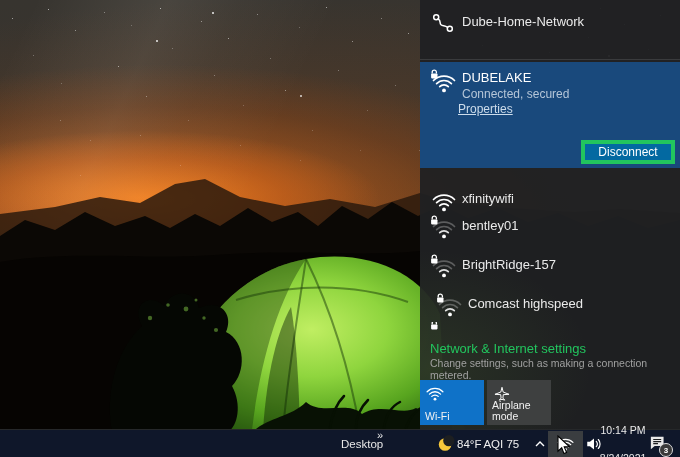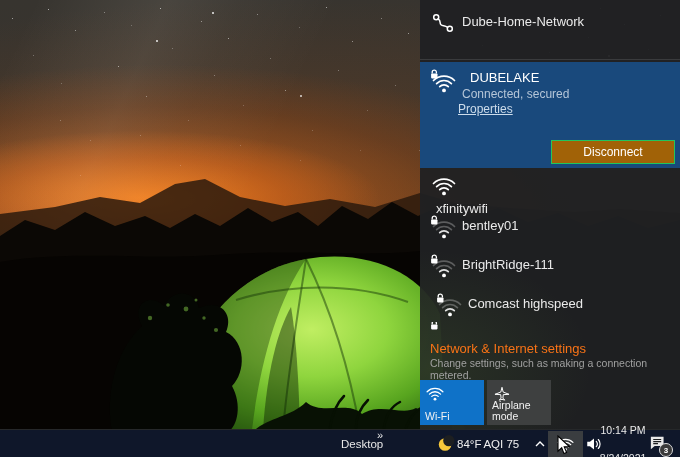--- a/index.html
+++ b/index.html
@@ -23,37 +23,37 @@
   .scene{position:absolute;inset:0;width:100%;height:100%;}
 
   
   .flyout{position:absolute;left:420px;top:0;width:260px;height:429px;background:rgba(32,33,35,.95);color:#eaeaea;}
   .flyout .tint{position:absolute;inset:0;background:radial-gradient(230px 170px at 4% 86%, rgba(115,175,60,.13), transparent 70%);pointer-events:none;}
   .net-row{position:absolute;left:0;width:100%;display:flex;align-items:flex-start;padding-left:10px;box-sizing:border-box;cursor:default;}
   .net-row .icon{flex:0 0 26px;}
   .net-name{font-size:13px;color:#eaeaea;margin-left:6px;}
   .row-first{top:0;height:60px;padding-top:11px;border-bottom:1px solid #3a3b3d;}
   .row-first .net-name{margin-top:3px;}
-  .r0{top:168px;height:39px;padding-top:3px;flex-direction:column;}
+  .r0{top:168px;height:39px;padding-top:19px;}
   .r1{top:207px;height:39px;padding-top:7px;}
   .r2{top:246px;height:39px;padding-top:7px;}
   .r3{top:285px;height:39px;padding-top:7px;padding-left:16px;}
   .r0 .net-name,.r1 .net-name,.r2 .net-name,.r3 .net-name{margin-top:4px;}
 
   .connected{position:absolute;top:62px;left:0;width:100%;height:106px;background:#19497c;}
   .connected .icon{position:absolute;left:10px;top:6px;}
-  .connected .cname{position:absolute;left:42px;top:8px;font-size:13px;color:#fff;margin-left:8px;}
+  .connected .cname{position:absolute;left:42px;top:8px;font-size:13px;color:#fff;}
   .connected .cstatus{position:absolute;left:42px;top:25px;font-size:12px;color:#b5c6d8;}
   .props{position:absolute;left:38px;top:40px;font-size:12px;color:#ccdceb;text-decoration:underline;cursor:pointer;}
-  .disconnect{position:absolute;right:5px;bottom:4px;width:124px;height:24px;background:#a16207;border:1px solid #22c55e;color:#fff;font-size:12px;font-family:"Liberation Sans",sans-serif;cursor:pointer;}
+  .disconnect{position:absolute;right:5px;bottom:4px;width:94px;height:24px;background:#0369a1;border:4px solid #22c55e;color:#fff;font-size:12px;font-family:"Liberation Sans",sans-serif;cursor:pointer;}
 
   .partial-row{position:absolute;top:322px;left:10px;width:26px;height:11px;overflow:hidden;}
 
   .settings{position:absolute;top:341px;left:10px;right:8px;}
-  .settings-link{font-size:13px;color:#f97316;cursor:pointer;display:block;}
+  .settings-link{font-size:13px;color:#22c55e;cursor:pointer;display:block;}
   .settings-hint{font-size:10.5px;color:#a0a0a0;margin-top:1px;display:block;}
 
   .tiles{position:absolute;top:380px;left:0;width:100%;height:45px;}
   .tile{position:absolute;top:0;width:64px;height:45px;background:#3e4040;cursor:pointer;}
   .tile.t0{left:0;background:#0f72c8;}
   .tile.t1{left:67px;background:#3e4040;}
   .tile.t2{left:134px;background:#4a4b4c;}
   .tile svg{position:absolute;left:6px;top:5px;}
   .tile-label{position:absolute;left:5px;right:1px;bottom:3px;font-size:10.5px;line-height:11px;color:#f2f2f2;}
 
@@ -190,21 +190,21 @@
       <svg class="icon wifi weak" width="26" height="26" viewBox="0 0 26 26">
         <g transform="translate(2,3)">
           <path class="arc a3" d="M1.5 9.5 a14.8 14.8 0 0 1 21 0"></path>
           <path class="arc a2" d="M4.6 12.6 a10.4 10.4 0 0 1 14.8 0"></path>
           <path class="arc a1" d="M7.7 15.7 a6 6 0 0 1 8.6 0"></path>
           <circle class="dot" cx="12" cy="19.4" r="1.9"></circle>
         </g>
         <path class="shackle" d="M2.2 5.6 v-1.4 a2.1 2.1 0 0 1 4.2 0 v1.4"></path>
         <rect class="lockbody" x="1.1" y="5.4" width="6.4" height="5" rx="0.8"></rect>
       </svg>
-      <span class="net-name">BrightRidge-111</span>
+      <span class="net-name">BrightRidge-157</span>
     </div>
 
     <div class="net-row r3">
       <svg class="icon wifi weak" width="26" height="26" viewBox="0 0 26 26">
         <g transform="translate(2,3)">
           <path class="arc a3" d="M1.5 9.5 a14.8 14.8 0 0 1 21 0"></path>
           <path class="arc a2" d="M4.6 12.6 a10.4 10.4 0 0 1 14.8 0"></path>
           <path class="arc a1" d="M7.7 15.7 a6 6 0 0 1 8.6 0"></path>
           <circle class="dot" cx="12" cy="19.4" r="1.9"></circle>
         </g>

